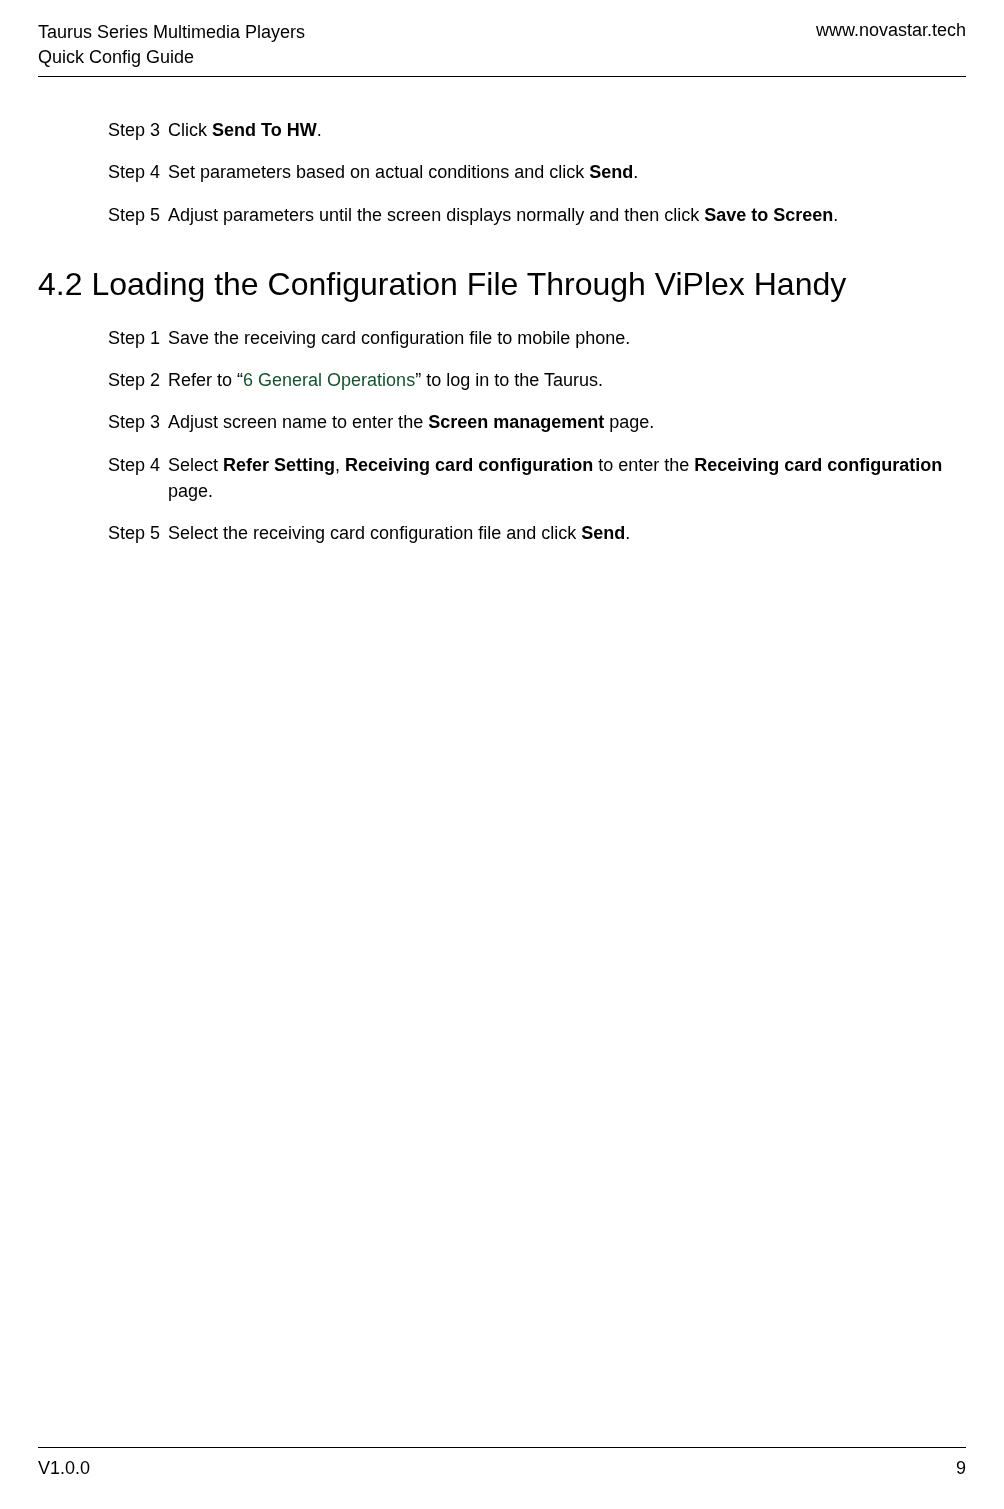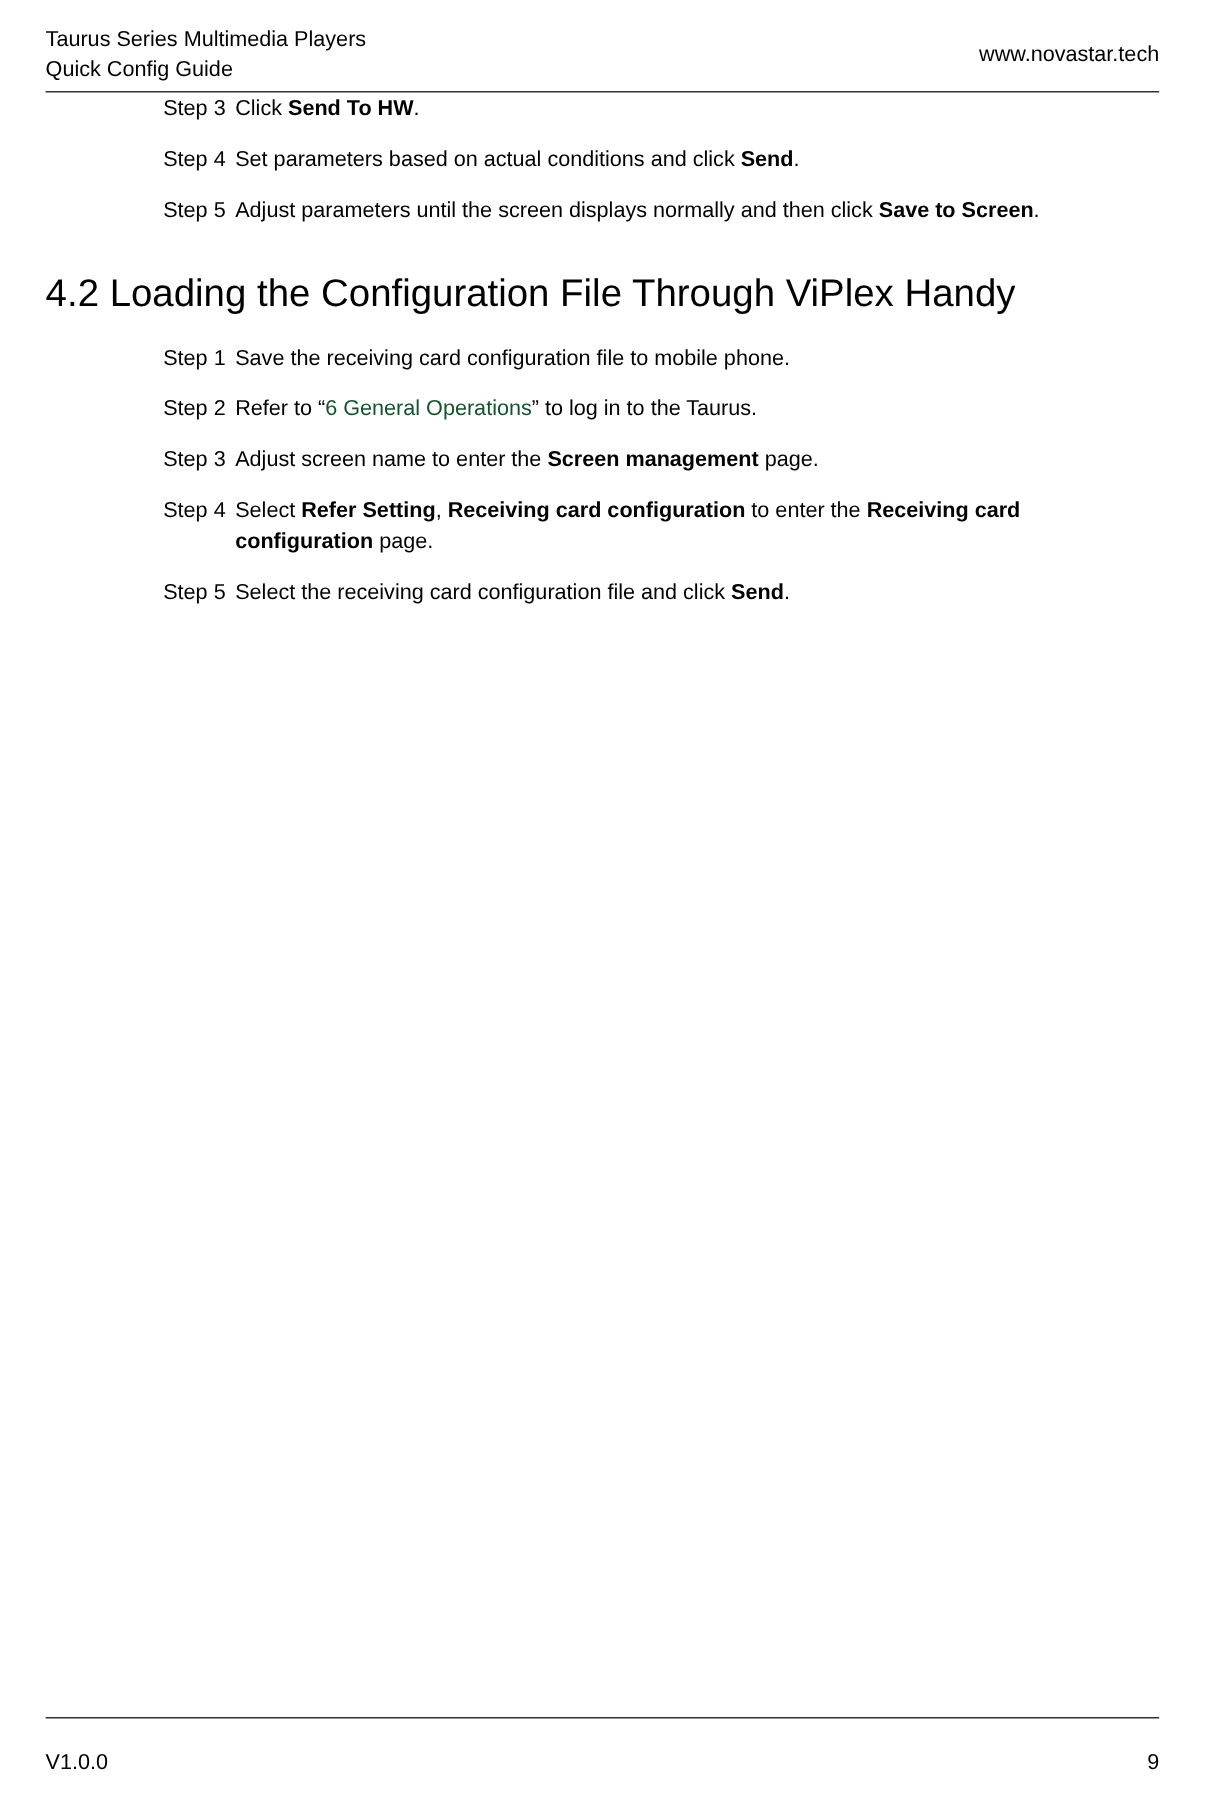--- a/index.html
+++ b/index.html
@@ -20,43 +20,43 @@
     .page {
       width: 100%;
       height: 100%;
       padding: 20px 38px 30px 38px;
       display: flex;
       flex-direction: column;
     }
     .header {
       display: flex;
       justify-content: space-between;
-      align-items: center;
+      align-items: flex-start;
       border-bottom: 1.5px solid #000;
       padding-bottom: 6px;
+      margin-bottom: 40px;
     }
     .header-left {
       display: flex;
       flex-direction: column;
       line-height: 1.4;
       font-size: 18px;
     }
     .header-right {
       font-size: 18px;
     }
     .content {
       flex: 1;
       padding-left: 70px;
       padding-right: 0;
     }
     .step-row {
       display: flex;
       margin-bottom: 16px;
       line-height: 1.45;
-      margin-left: 28px;
     }
     .step-label {
       flex: 0 0 60px;
       white-space: nowrap;
       padding-right: 6px;
     }
     .step-body {
       flex: 1;
     }
     .bold {
@@ -71,21 +71,21 @@
       line-height: 1.3;
     }
     .link {
       color: #14532d;
     }
     .footer {
       display: flex;
       justify-content: space-between;
       align-items: flex-end;
       border-top: 1.5px solid #000;
-      padding-top: 26px;
+      padding-top: 10px;
       margin-top: auto;
       font-size: 18px;
     }
   </style>
 </head>
 <body>
 
 <div class="page">
   <div class="header">
     <div class="header-left">

